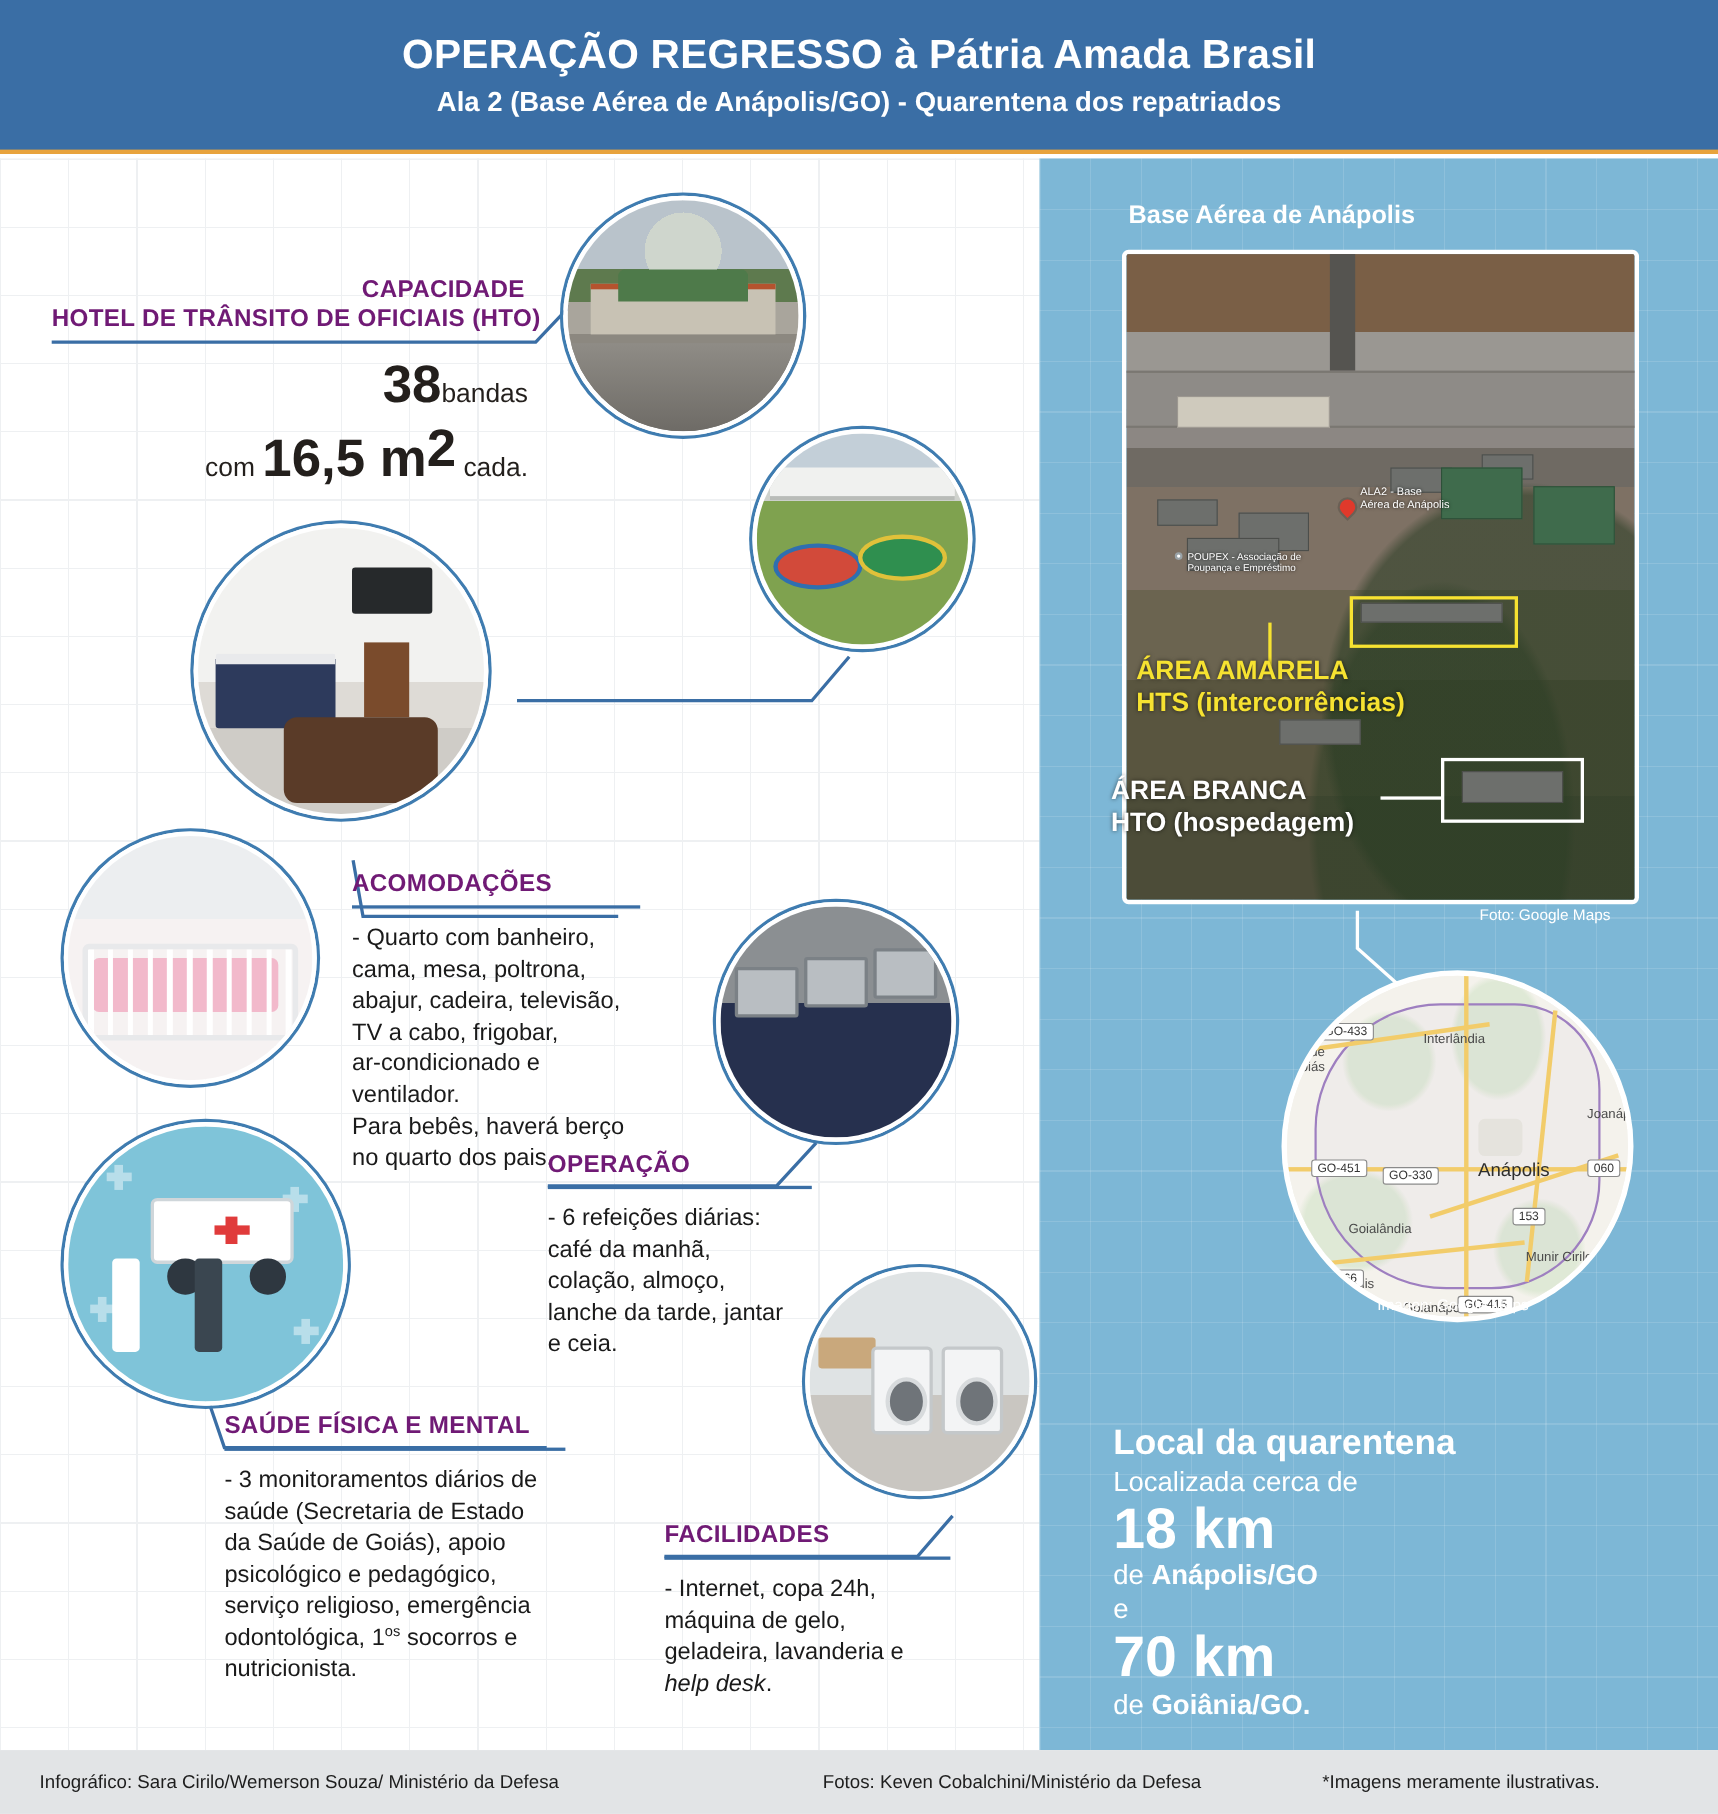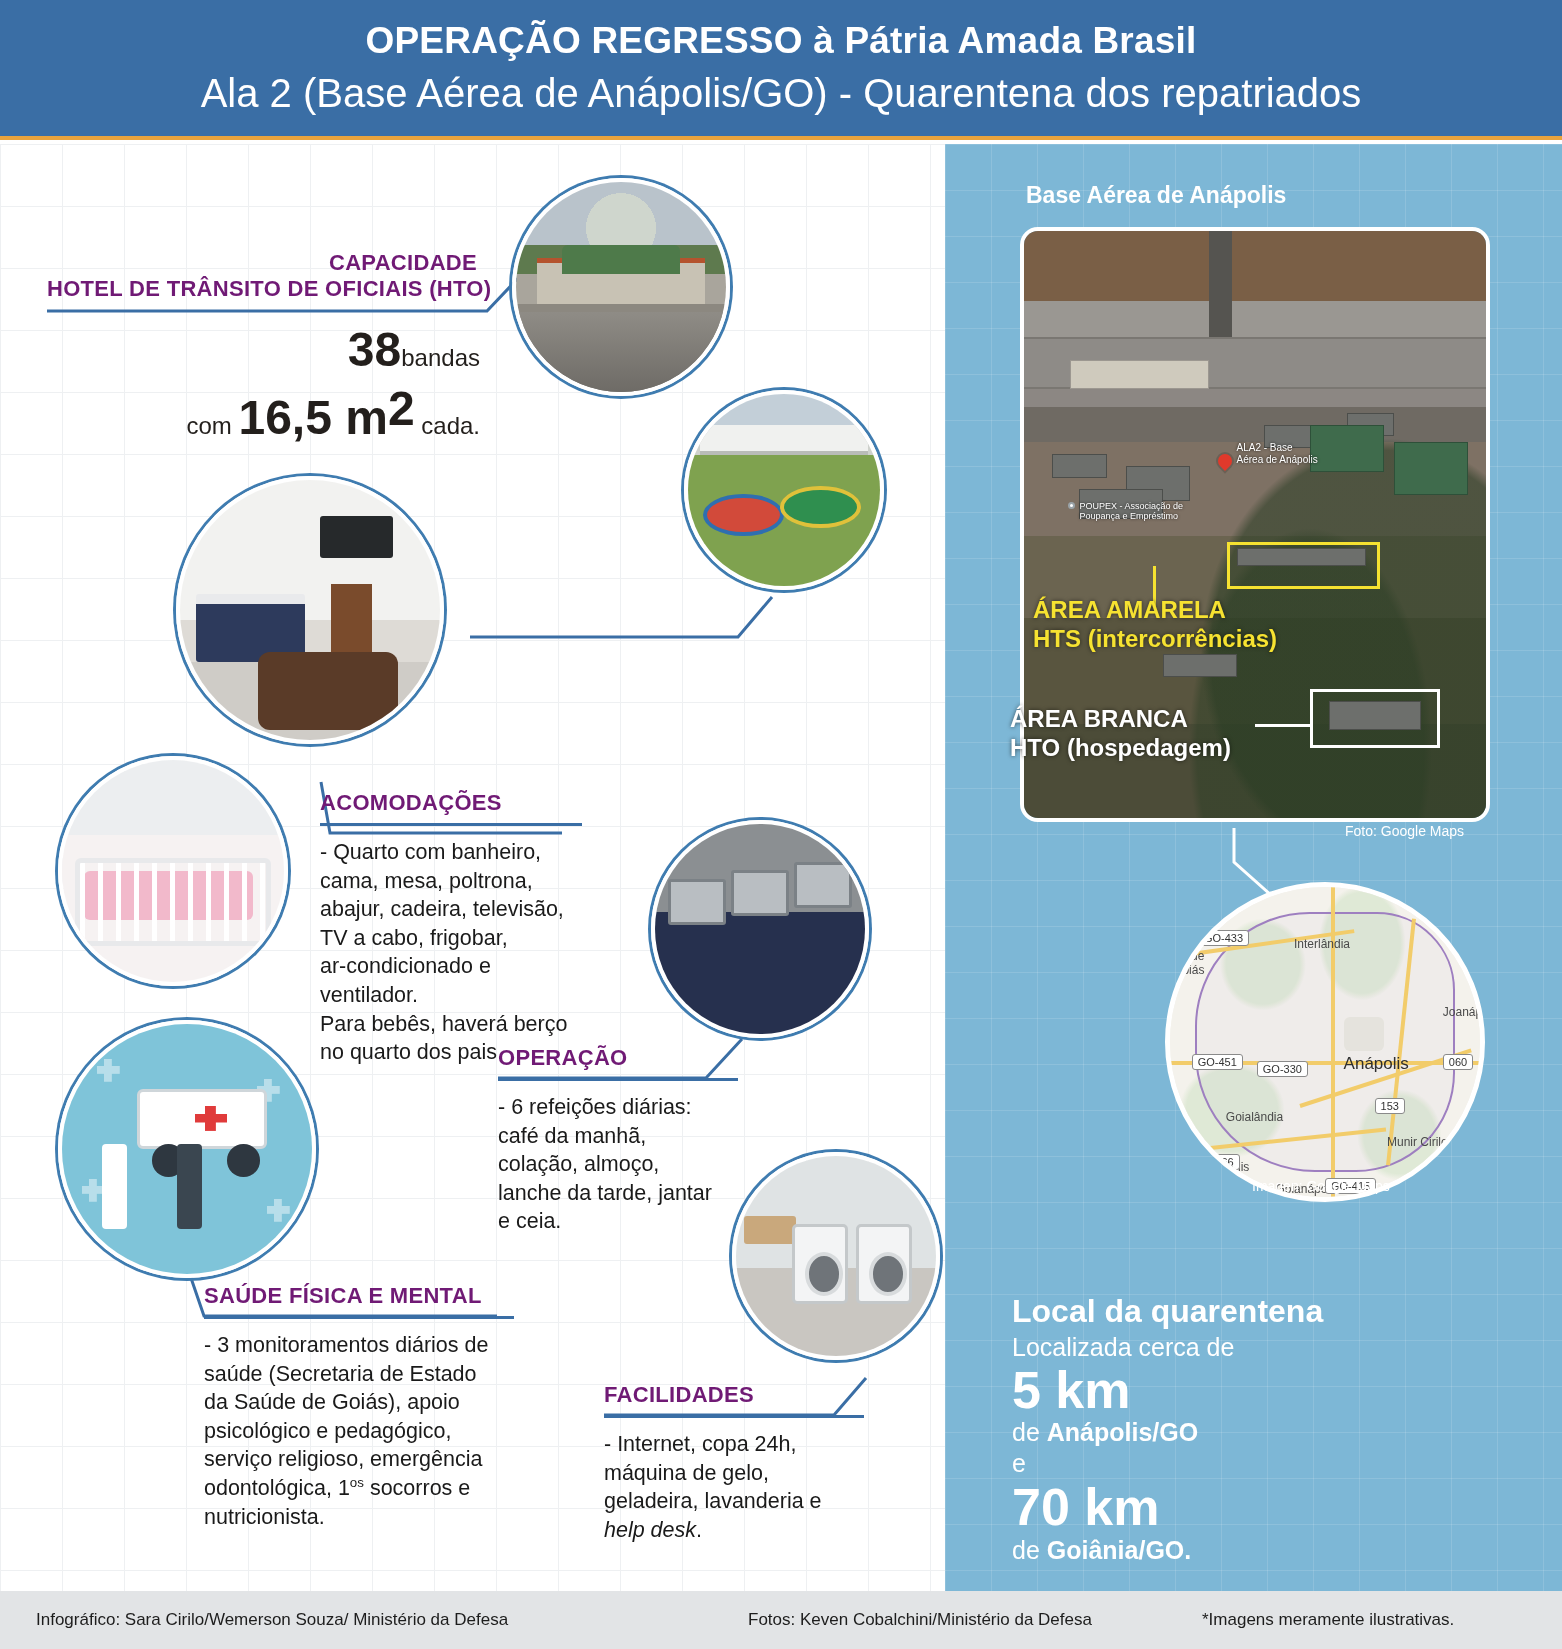--- a/index.html
+++ b/index.html
@@ -23,21 +23,21 @@
     border-bottom: 4px solid #e8a33d;
     display: flex; flex-direction: column;
     align-items: center; justify-content: center;
     color: #ffffff;
   }
   .header .t1 {
     font-size: 37px; font-weight: bold; letter-spacing: .2px;
     line-height: 1.12; white-space: nowrap;
   }
   .header .t2 {
-    font-size: 40px; font-weight: normal; margin-top: 9px;
+    font-size: 25px; font-weight: bold; margin-top: 9px;
     line-height: 1.12; white-space: nowrap;
   }
 
   
   .left-panel {
     position: absolute; left: 0; top: 144px;
     width: 945px; height: 1447px;
     background:
       repeating-linear-gradient(to right, #eef0f2 0 1px, transparent 1px 62px),
       repeating-linear-gradient(to bottom, #eef0f2 0 1px, transparent 1px 62px),
@@ -234,21 +234,21 @@
   }
 
   
   .rp-title {
     position: absolute; left: 1026px; top: 182px;
     font-size: 23px; font-weight: bold; color: #ffffff;
   }
   .sat-wrap {
     position: absolute; left: 1020px; top: 227px;
     width: 470px; height: 595px;
-    border: 4px solid #ffffff; border-radius: 18px;
+    border: 4px solid #ffffff; border-radius: 6px;
     overflow: hidden;
   }
   .sat {
     position: absolute; inset: 0;
     background:
       
       radial-gradient(ellipse at 78% 72%, rgba(40,60,35,.55) 0 34%, transparent 36%),
       radial-gradient(ellipse at 62% 88%, rgba(42,62,36,.45) 0 28%, transparent 30%),
       linear-gradient(to bottom,
         #7a5f46 0 12%,
@@ -617,21 +617,21 @@
     <div class="cm-shield" style="left:50%; top:94%;">GO-415</div>
     <div class="cm-shield" style="left:88%; top:54%;">060</div>
     <div class="cm-shield" style="left:66%; top:68%;">153</div>
   </div>
 
   <div class="credit c2">Imagen: Google Maps</div>
 
   <div class="quar">
     <div class="q-title">Local da quarentena</div>
     <div class="q-sub">Localizada cerca de</div>
-    <div class="q-num">5 km</div>
+    <div class="q-num">18 km</div>
     <div class="q-of"><span>de </span><b>Anápolis/GO</b></div>
     <div class="q-e">e</div>
     <div class="q-num">70 km</div>
     <div class="q-of"><span>de </span><b>Goiânia/GO.</b></div>
   </div>
 
   <div class="footer">
     <div class="f1">Infográfico: Sara Cirilo/Wemerson Souza/ Ministério da Defesa</div>
     <div class="f2">Fotos: Keven Cobalchini/Ministério da Defesa</div>
     <div class="f3">*Imagens meramente ilustrativas.</div>

